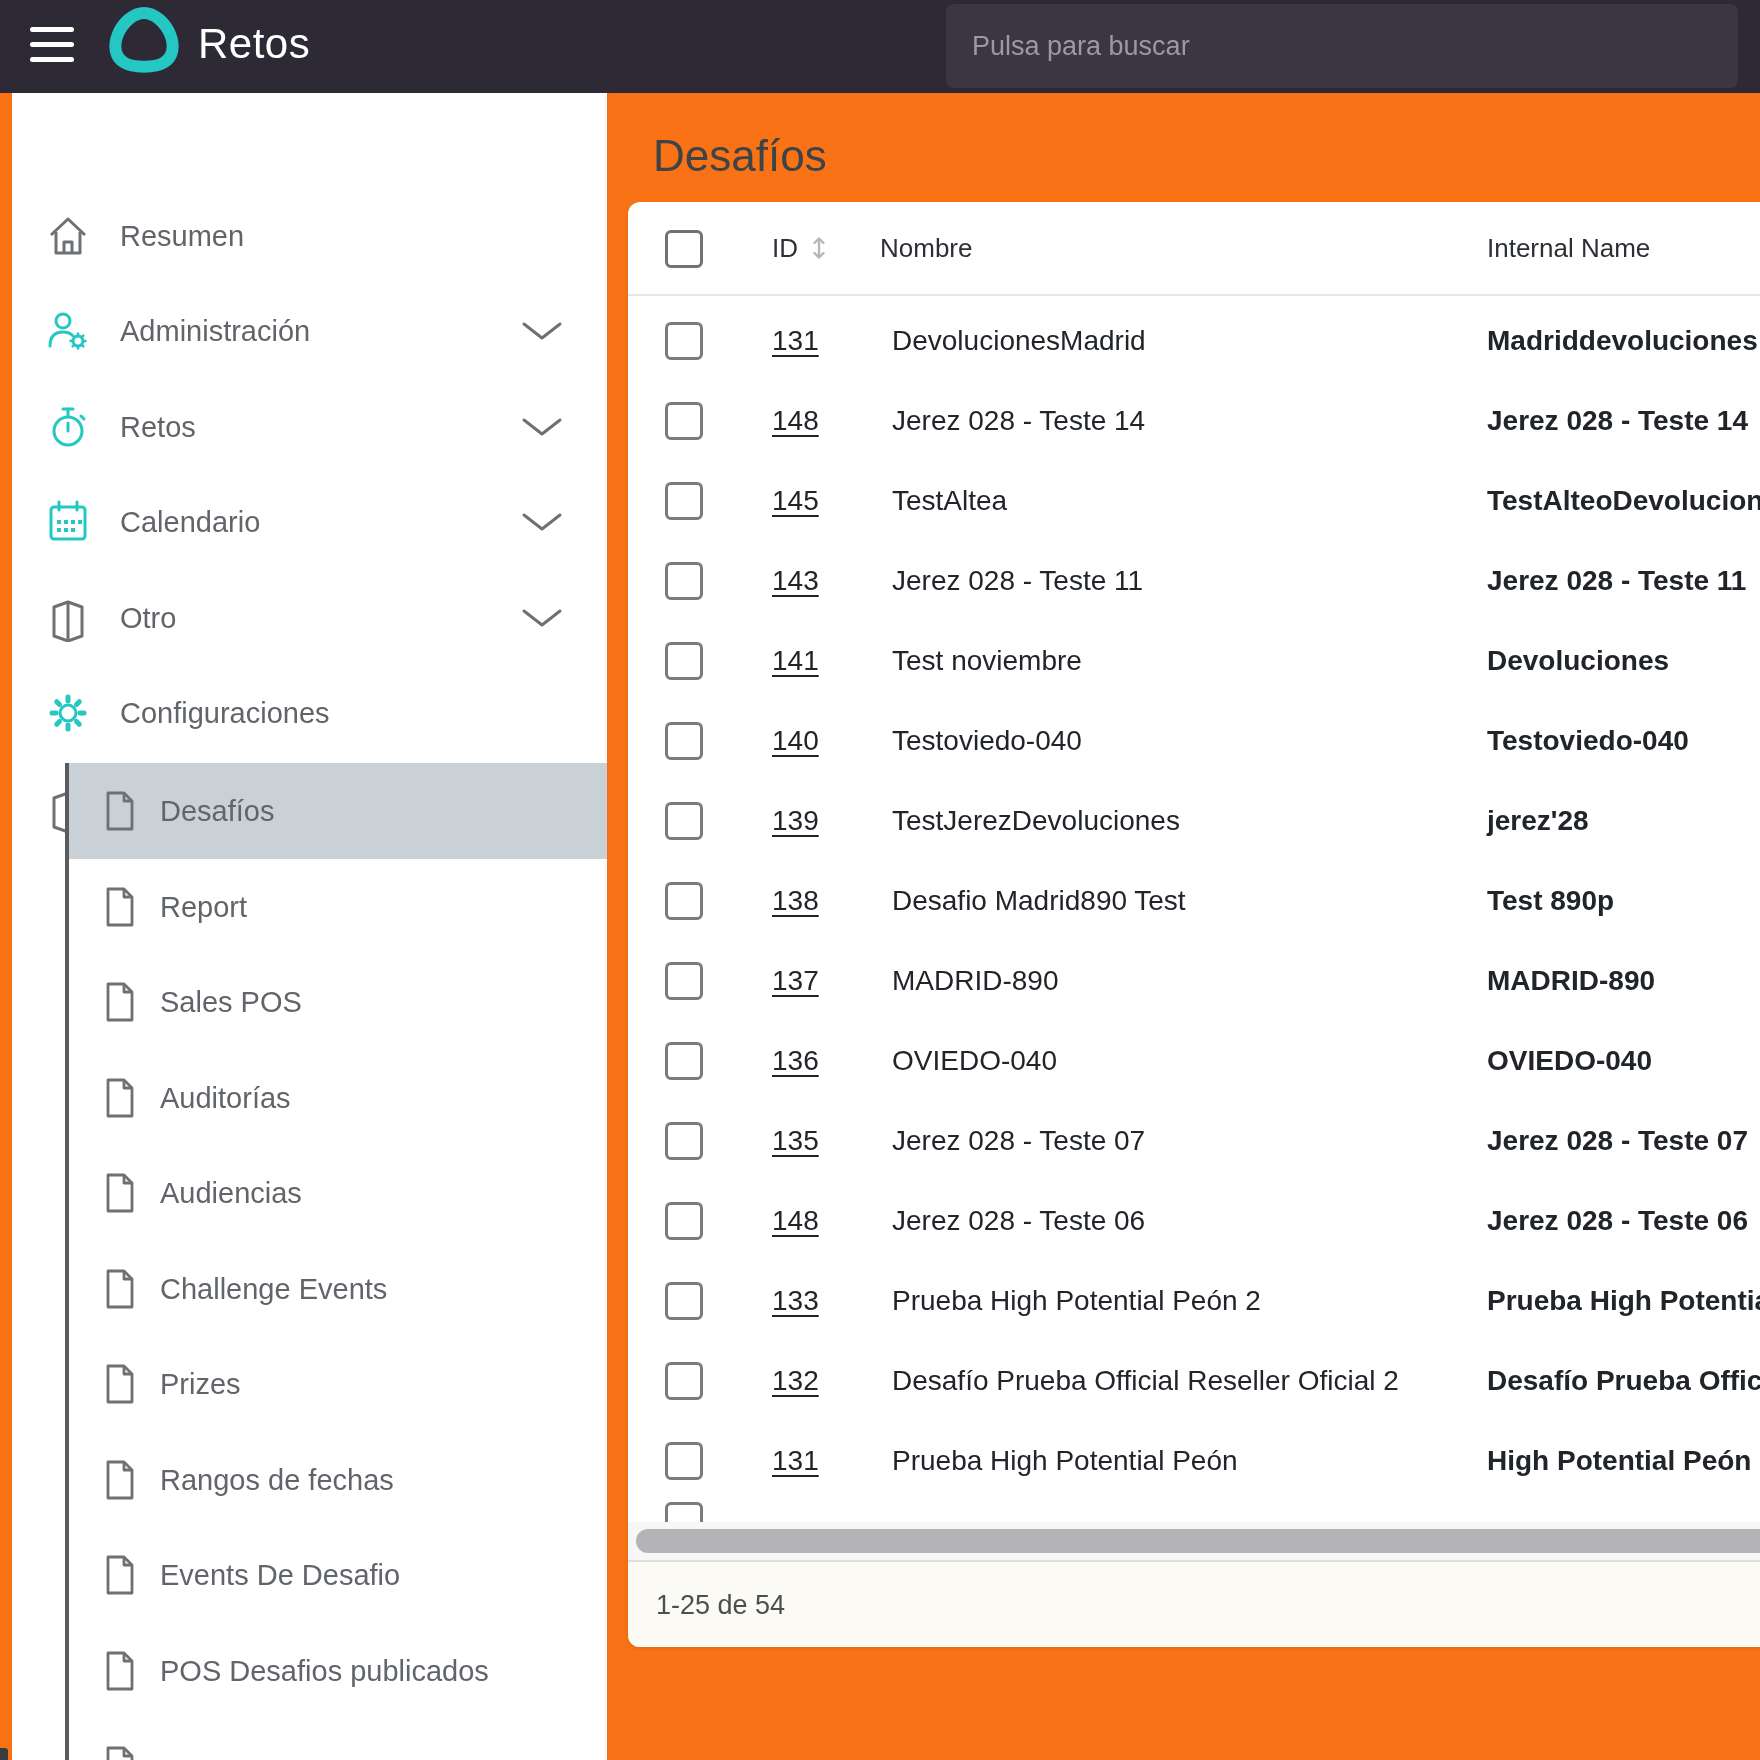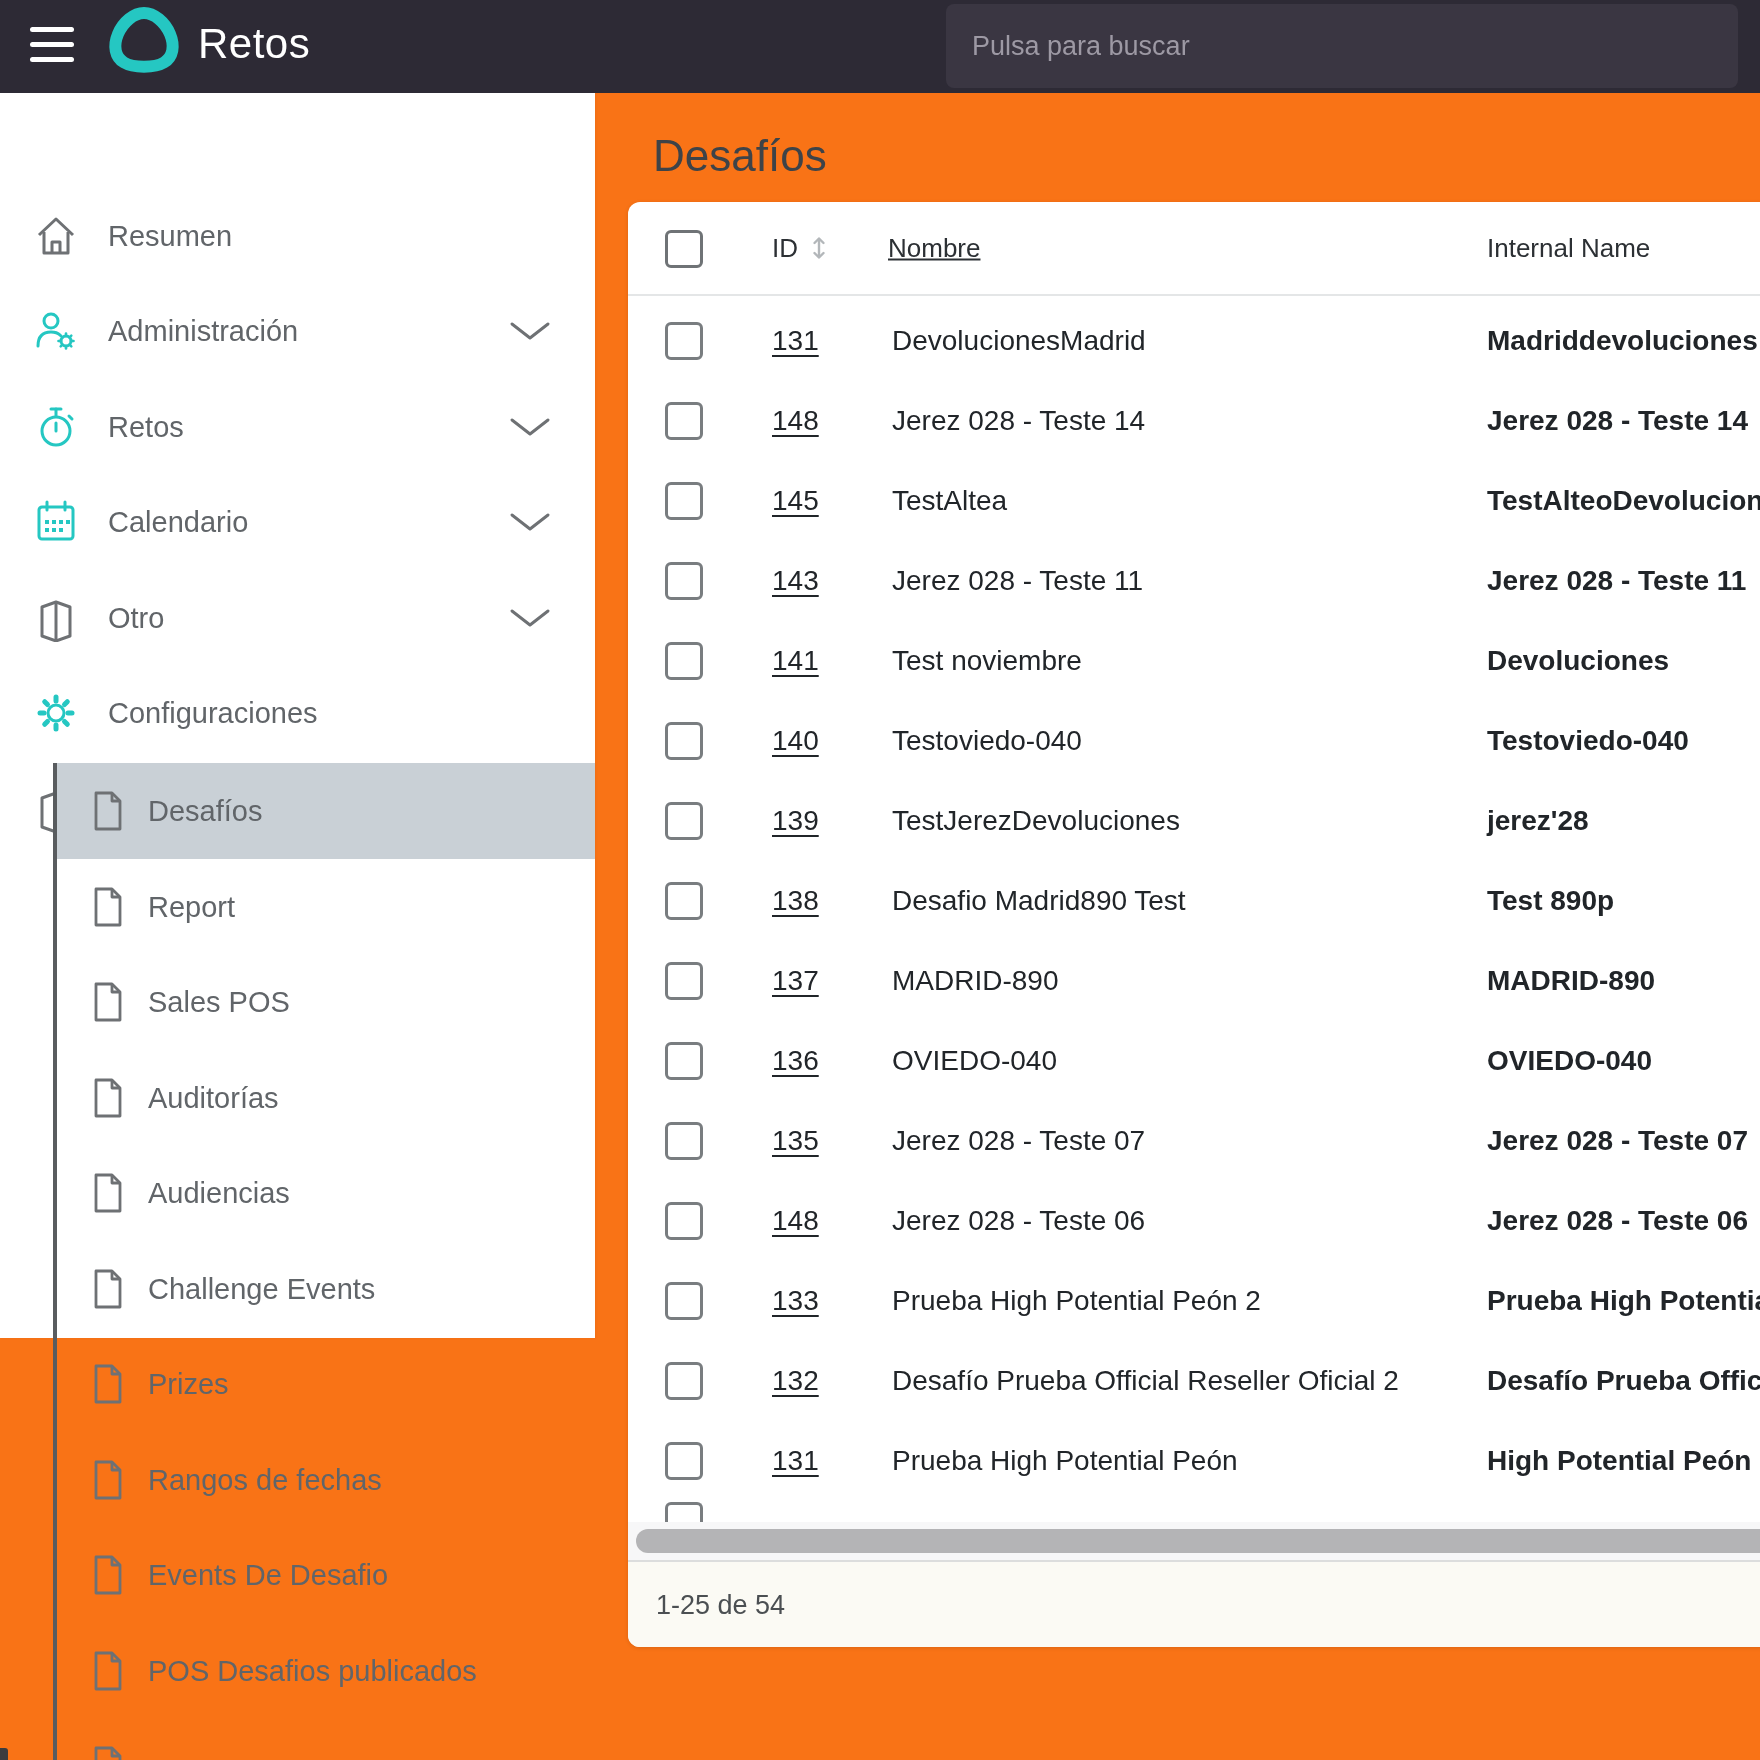--- a/index.html
+++ b/index.html
@@ -12,42 +12,42 @@
   .hamburger i{position:absolute;left:0;width:44px;height:5px;background:#fff;border-radius:3px;display:block;}
   .hamburger i:nth-child(1){top:1px}.hamburger i:nth-child(2){top:16px}.hamburger i:nth-child(3){top:31px}
   .logo-mark{position:absolute;left:104px;top:6px;}
   .logo-text{position:absolute;left:198px;top:19px;font-size:42px;line-height:50px;color:#ffffff;letter-spacing:.5px;}
   .searchbox{position:absolute;left:946px;top:4px;width:792px;height:84px;background:#3a3642;border:none;
              border-radius:8px;padding:0 20px 0 26px;font-size:27px;color:#efeef2;outline:none;
              font-family:"Liberation Sans",sans-serif;box-sizing:border-box;}
   .searchbox::placeholder{color:#9d99a4;opacity:1;}
 
   
-  .sidebar{position:absolute;left:0;top:93px;width:595px;height:1245px;background:#ffffff;z-index:20;
+  .sidebar{position:absolute;left:12px;top:93px;width:595px;height:1667px;background:#ffffff;z-index:20;
            box-shadow:1px 0 3px rgba(0,0,0,.05);}
   .side-item{position:absolute;left:0;width:595px;height:96px;transform:translateY(-50%);cursor:pointer;}
   .side-item .s-icon{position:absolute;left:32px;top:50%;transform:translateY(-50%);width:48px;height:48px;}
   .side-item .s-label{position:absolute;left:108px;top:50%;transform:translateY(-50%);
                       font-size:29px;color:#616569;white-space:nowrap;}
   .side-item .chev{position:absolute;left:508px;top:50%;transform:translateY(-50%);}
   .sub-line{position:absolute;left:53px;top:670px;width:4px;height:997px;background:#595c5f;}
   .sub-highlight{position:absolute;left:57px;top:670px;width:538px;height:96px;background:#c9d0d6;}
   .sub-item{position:absolute;left:57px;width:538px;height:96px;transform:translateY(-50%);cursor:pointer;}
   .sub-item .s-icon{position:absolute;left:33px;top:50%;transform:translateY(-50%);width:36px;height:44px;}
   .sub-item .s-label{position:absolute;left:91px;top:50%;transform:translateY(-50%);
                      font-size:29px;color:#616569;white-space:nowrap;}
   .corner-mark{position:absolute;left:0;top:1748px;width:8px;height:12px;background:#3c3c3e;border-radius:0 3px 0 0;}
 
   
   .page-title{position:absolute;left:653px;top:126px;font-size:44px;line-height:60px;color:#3e4348;}
   .card{position:absolute;left:628px;top:202px;width:1160px;height:1445px;background:#ffffff;
         border-radius:12px;box-shadow:0 1px 4px rgba(0,0,0,.12);}
   .thead{position:absolute;left:0;top:0;width:1160px;height:94px;border-bottom:2px solid #e4e6e7;box-sizing:border-box;}
   .thead .col{position:absolute;top:50%;transform:translateY(-50%);font-size:26px;color:#2c3034;white-space:nowrap;}
-  .col-id{left:144px;}  .col-nombre{left:260px;text-decoration:underline;}  .col-internal{left:859px;}
+  .col-id{left:144px;}  .col-nombre{left:252px;}  .col-internal{left:859px;}
   .sort-ic{position:absolute;left:182px;top:50%;transform:translateY(-50%);}
   .cb{position:absolute;left:37px;width:32px;height:32px;border:3px solid #797d80;border-radius:6px;
       background:#fff;cursor:pointer;}
   .thead .cb{top:28px;border-color:#6f7376;}
   .trow{position:absolute;left:0;width:1160px;height:80px;}
   .trow .cb{top:21px;}
   .trow .idlink{position:absolute;left:144px;top:50%;transform:translateY(-50%);font-size:28px;color:#212529;
                 text-decoration:underline;text-underline-offset:5px;text-decoration-thickness:2px;cursor:pointer;}
   .trow .nom{position:absolute;left:264px;top:50%;transform:translateY(-50%);font-size:28px;color:#212529;white-space:nowrap;}
   .trow .intn{position:absolute;left:859px;top:50%;transform:translateY(-50%);font-size:28px;color:#212529;white-space:nowrap;font-weight:bold;}

